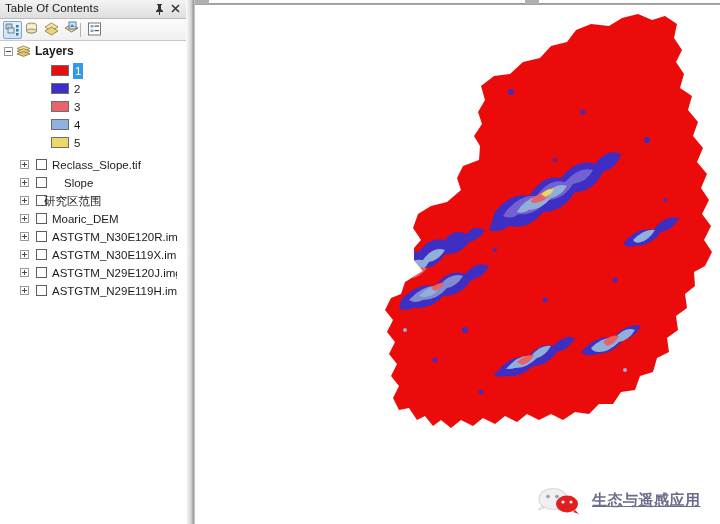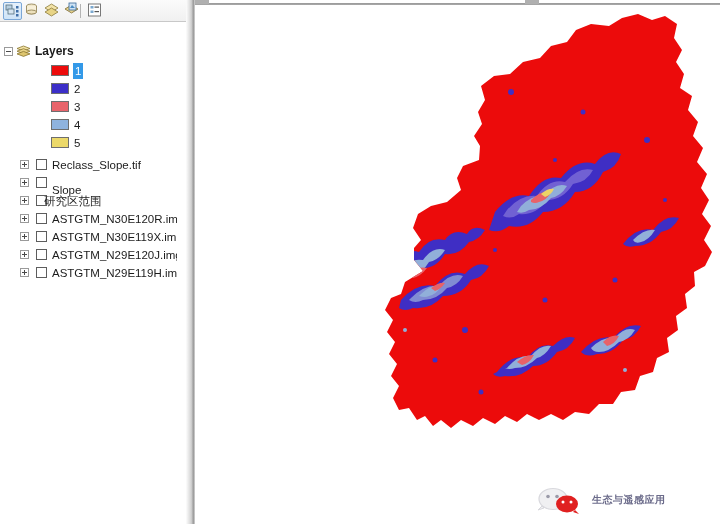--- a/index.html
+++ b/index.html
@@ -231,34 +231,51 @@
   #watermark {
     position: absolute;
     left: 340px;
     top: 487px;
     height: 26px;
     display: flex;
     align-items: center;
     gap: 5px;
   }
   #wm-text {
-    font-size: 10px;
+    font-size: 15px;
     font-weight: bold;
     color: #6b6b8a;
     letter-spacing: 0.5px;
     font-family: "DejaVu Sans", sans-serif;
+    text-decoration: underline;
   }
 </style>
 </head>
 <body>
 
 <div id="app">
 
   <div id="toc-panel">
 
+    <div id="toc-titlebar">
+      <div id="toc-title">Table Of Contents</div>
+
+      <div class="title-btn" id="pin-btn">
+        <svg width="13" height="14" viewBox="0 0 13 14">
+          <path d="M4 2 h5 v1 h-1 v4 l2 2 v1 H3 v-1 l2-2 V3 H4 z" fill="#333"></path>
+          <rect x="6" y="10" width="1" height="3" fill="#333"></rect>
+        </svg>
+      </div>
+
+      <div class="title-btn" id="close-btn">
+        <svg width="13" height="14" viewBox="0 0 13 14">
+          <path d="M3 3 L10 10 M10 3 L3 10" stroke="#333" stroke-width="1.5" fill="none"></path>
+        </svg>
+      </div>
+    </div>
 
     <div id="toc-toolbar">
       <div class="tb-btn active" style="left:3px;">
         <svg width="17" height="16" viewBox="0 0 17 16">
           <rect x="2" y="2" width="6" height="5" fill="#b8cfe0" stroke="#56707f" stroke-width="0.8"></rect>
           <rect x="4" y="6" width="6" height="5" fill="#d6e4ef" stroke="#56707f" stroke-width="0.8"></rect>
           <rect x="12" y="3" width="2.5" height="2.5" fill="#3f6fa8"></rect>
           <rect x="12" y="7" width="2.5" height="2.5" fill="#3f6fa8"></rect>
           <rect x="12" y="11" width="2.5" height="2.5" fill="#3f6fa8"></rect>
         </svg>
@@ -337,26 +354,31 @@
       </div>
 
       <div class="row" style="margin-top:4px;">
         <div class="expander plus" style="left:20px;"></div>
         <div class="checkbox" style="left:36px;"></div>
         <div class="row-label" style="left:52px;">Reclass_Slope.tif</div>
       </div>
       <div class="row">
         <div class="expander plus" style="left:20px;"></div>
         <div class="checkbox" style="left:36px;"></div>
-        <div class="row-label" style="left:52px;margin-top:7px;">Slope</div>
+        <div class="row-label" style="left:64px;">Slope</div>
       </div>
       <div class="row">
         <div class="expander plus" style="left:20px;"></div>
         <div class="checkbox" style="left:36px;"></div>
         <div class="row-label" style="left:44px;">研究区范围</div>
+      </div>
+      <div class="row">
+        <div class="expander plus" style="left:20px;"></div>
+        <div class="checkbox" style="left:36px;"></div>
+        <div class="row-label" style="left:52px;">Moaric_DEM</div>
       </div>
       <div class="row">
         <div class="expander plus" style="left:20px;"></div>
         <div class="checkbox" style="left:36px;"></div>
         <div class="row-label" style="left:52px;">ASTGTM_N30E120R.img</div>
       </div>
       <div class="row">
         <div class="expander plus" style="left:20px;"></div>
         <div class="checkbox" style="left:36px;"></div>
         <div class="row-label" style="left:52px;">ASTGTM_N30E119X.img</div>

